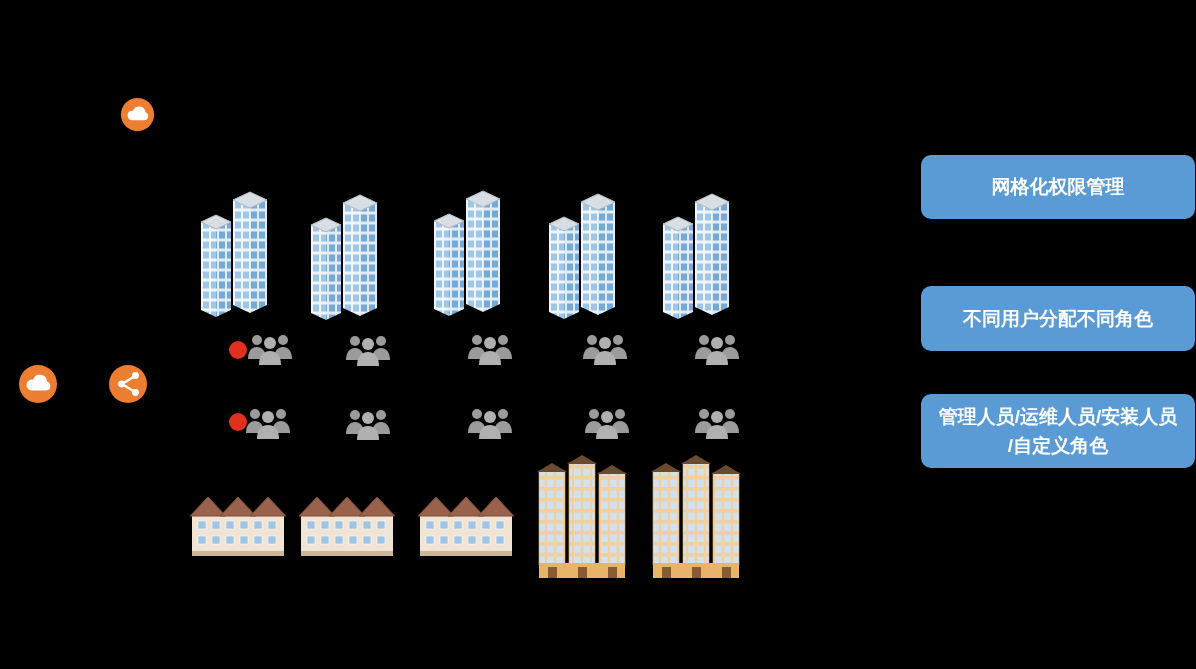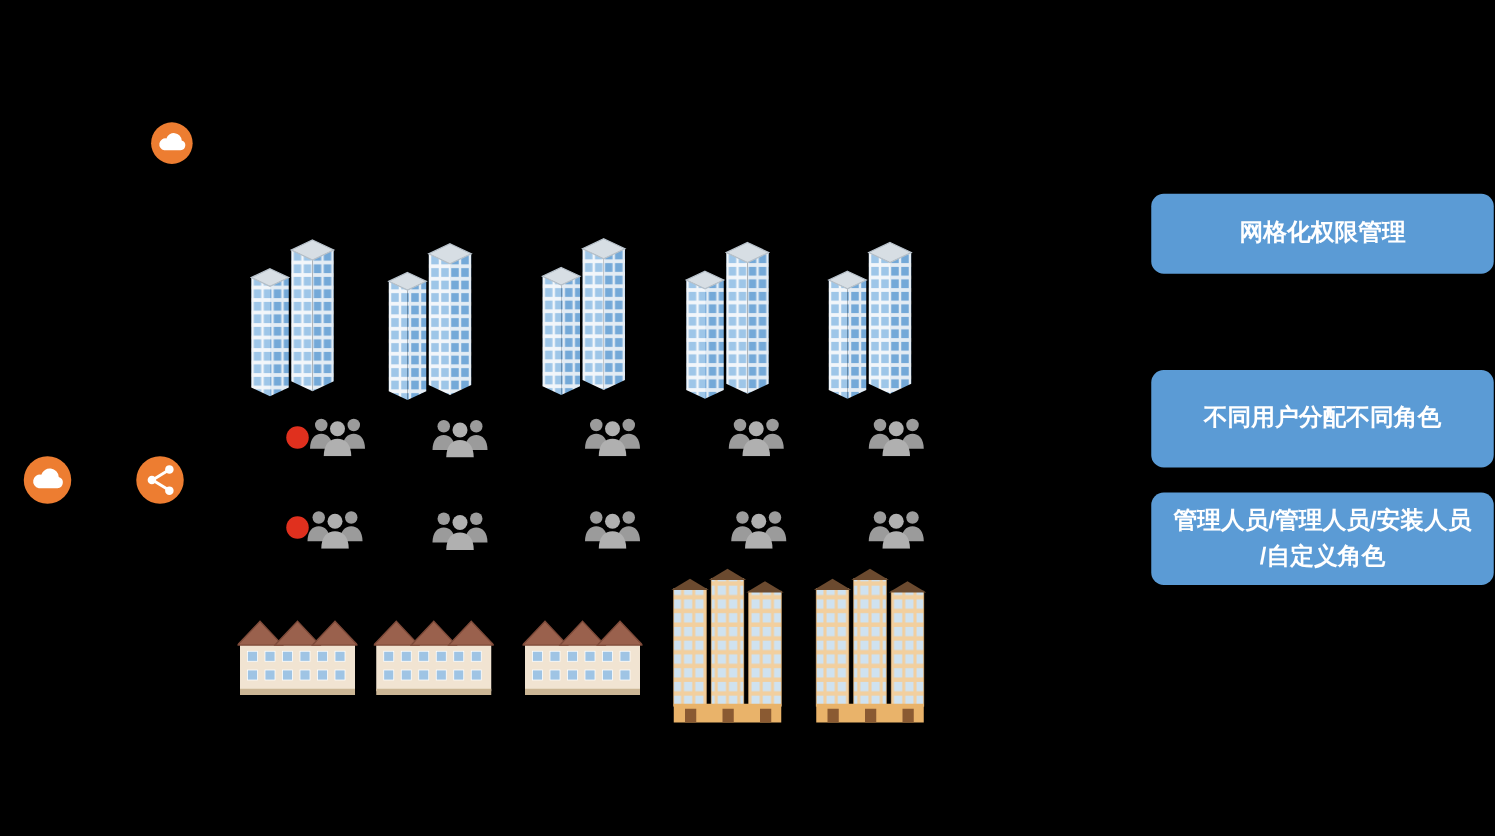--- a/index.html
+++ b/index.html
@@ -188,20 +188,20 @@
   <svg class="abs" style="left:537px;top:445px;width:92px;height:136px">
       <use href="#sym-towers"></use>
     </svg>
   <svg class="abs" style="left:651px;top:445px;width:92px;height:136px">
       <use href="#sym-towers"></use>
     </svg>
 
   <div class="panel" style="top:155px;height:64px">
     <span>网格化权限管理</span>
   </div>
-  <div class="panel" style="top:296px;height:78px">
+  <div class="panel" style="top:286px;height:65px">
     <span>不同用户分配不同角色</span>
   </div>
   <div class="panel" style="top:394px;height:74px">
-    <span>管理人员/管理人员/安装人员 /自定义角色</span>
+    <span>管理人员/运维人员/安装人员 /自定义角色</span>
   </div>
 
 </div>
 
 </body></html>

